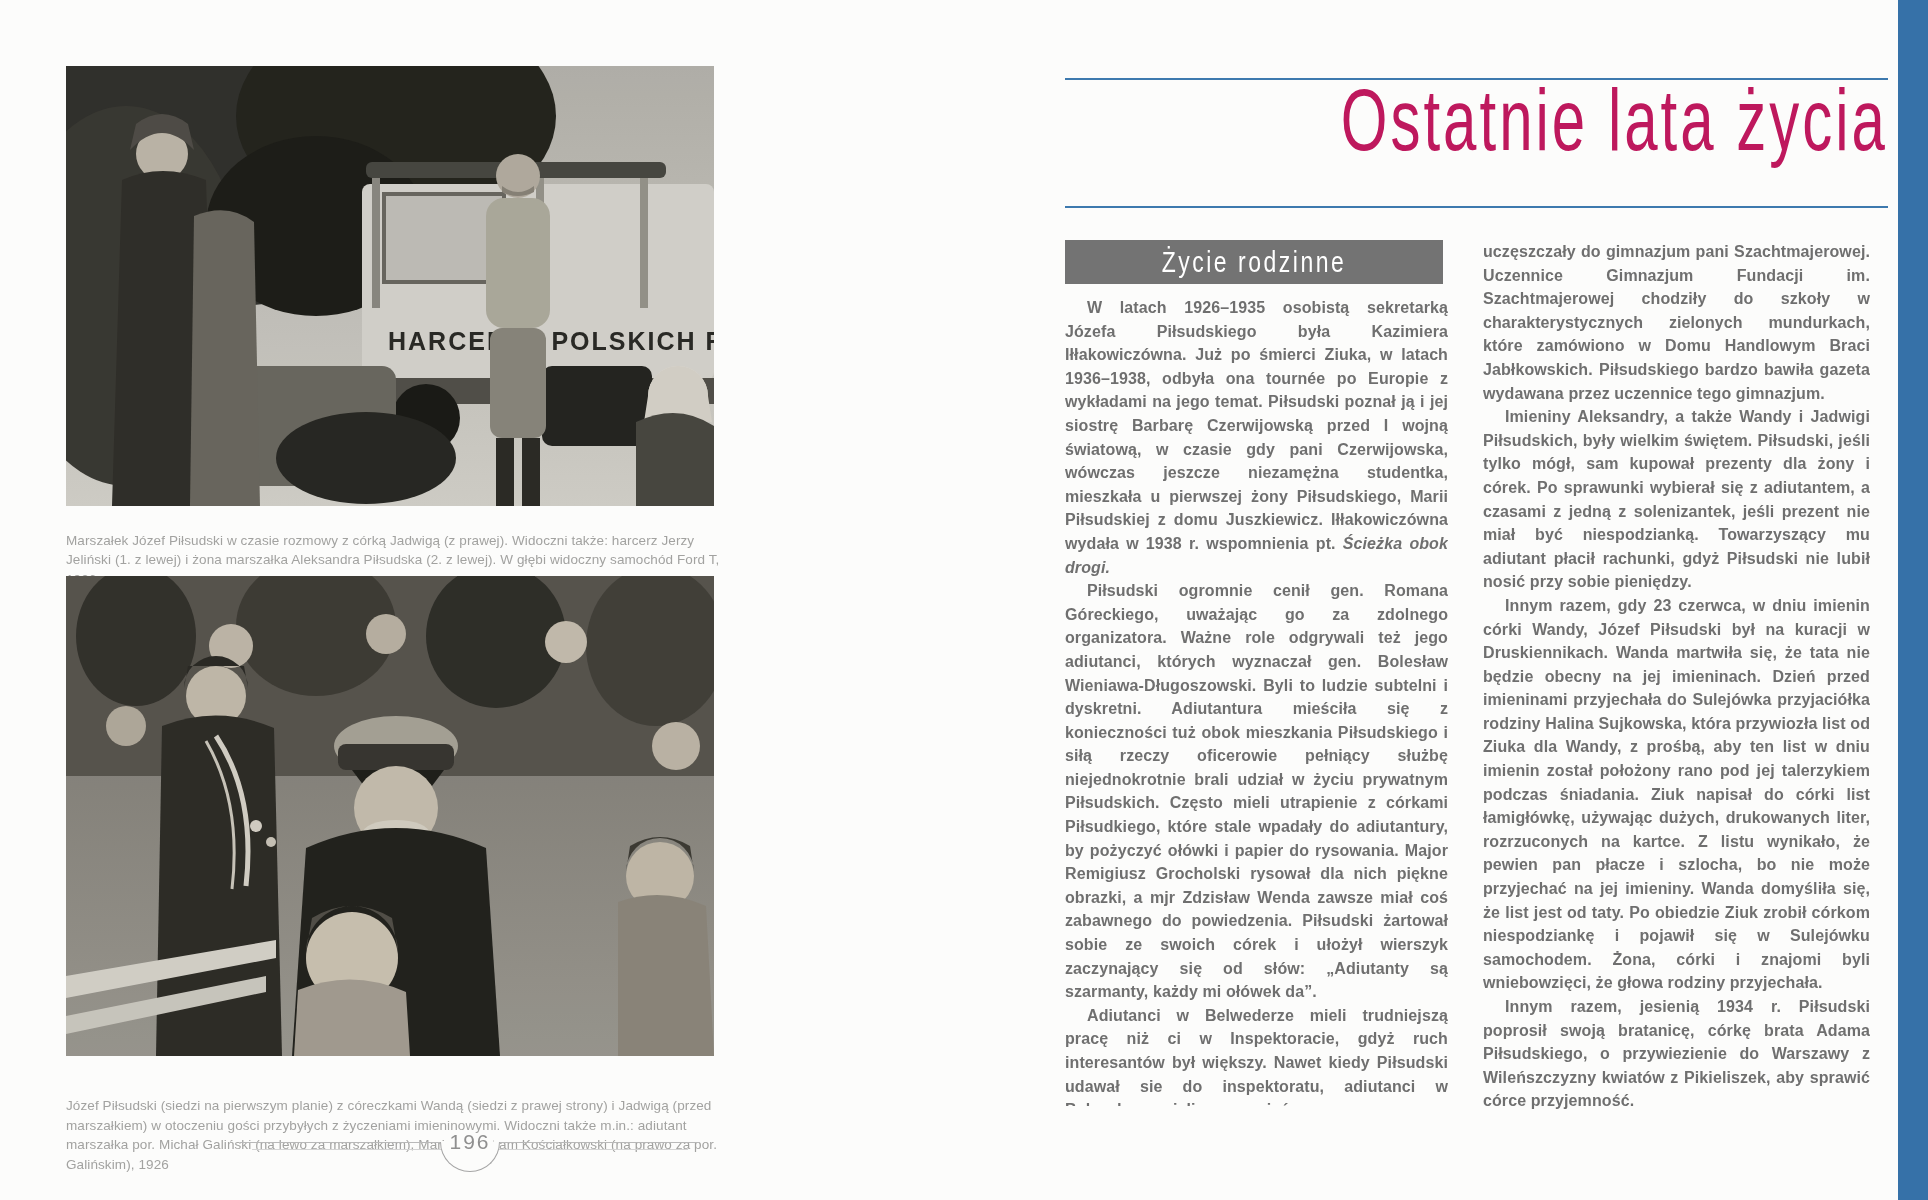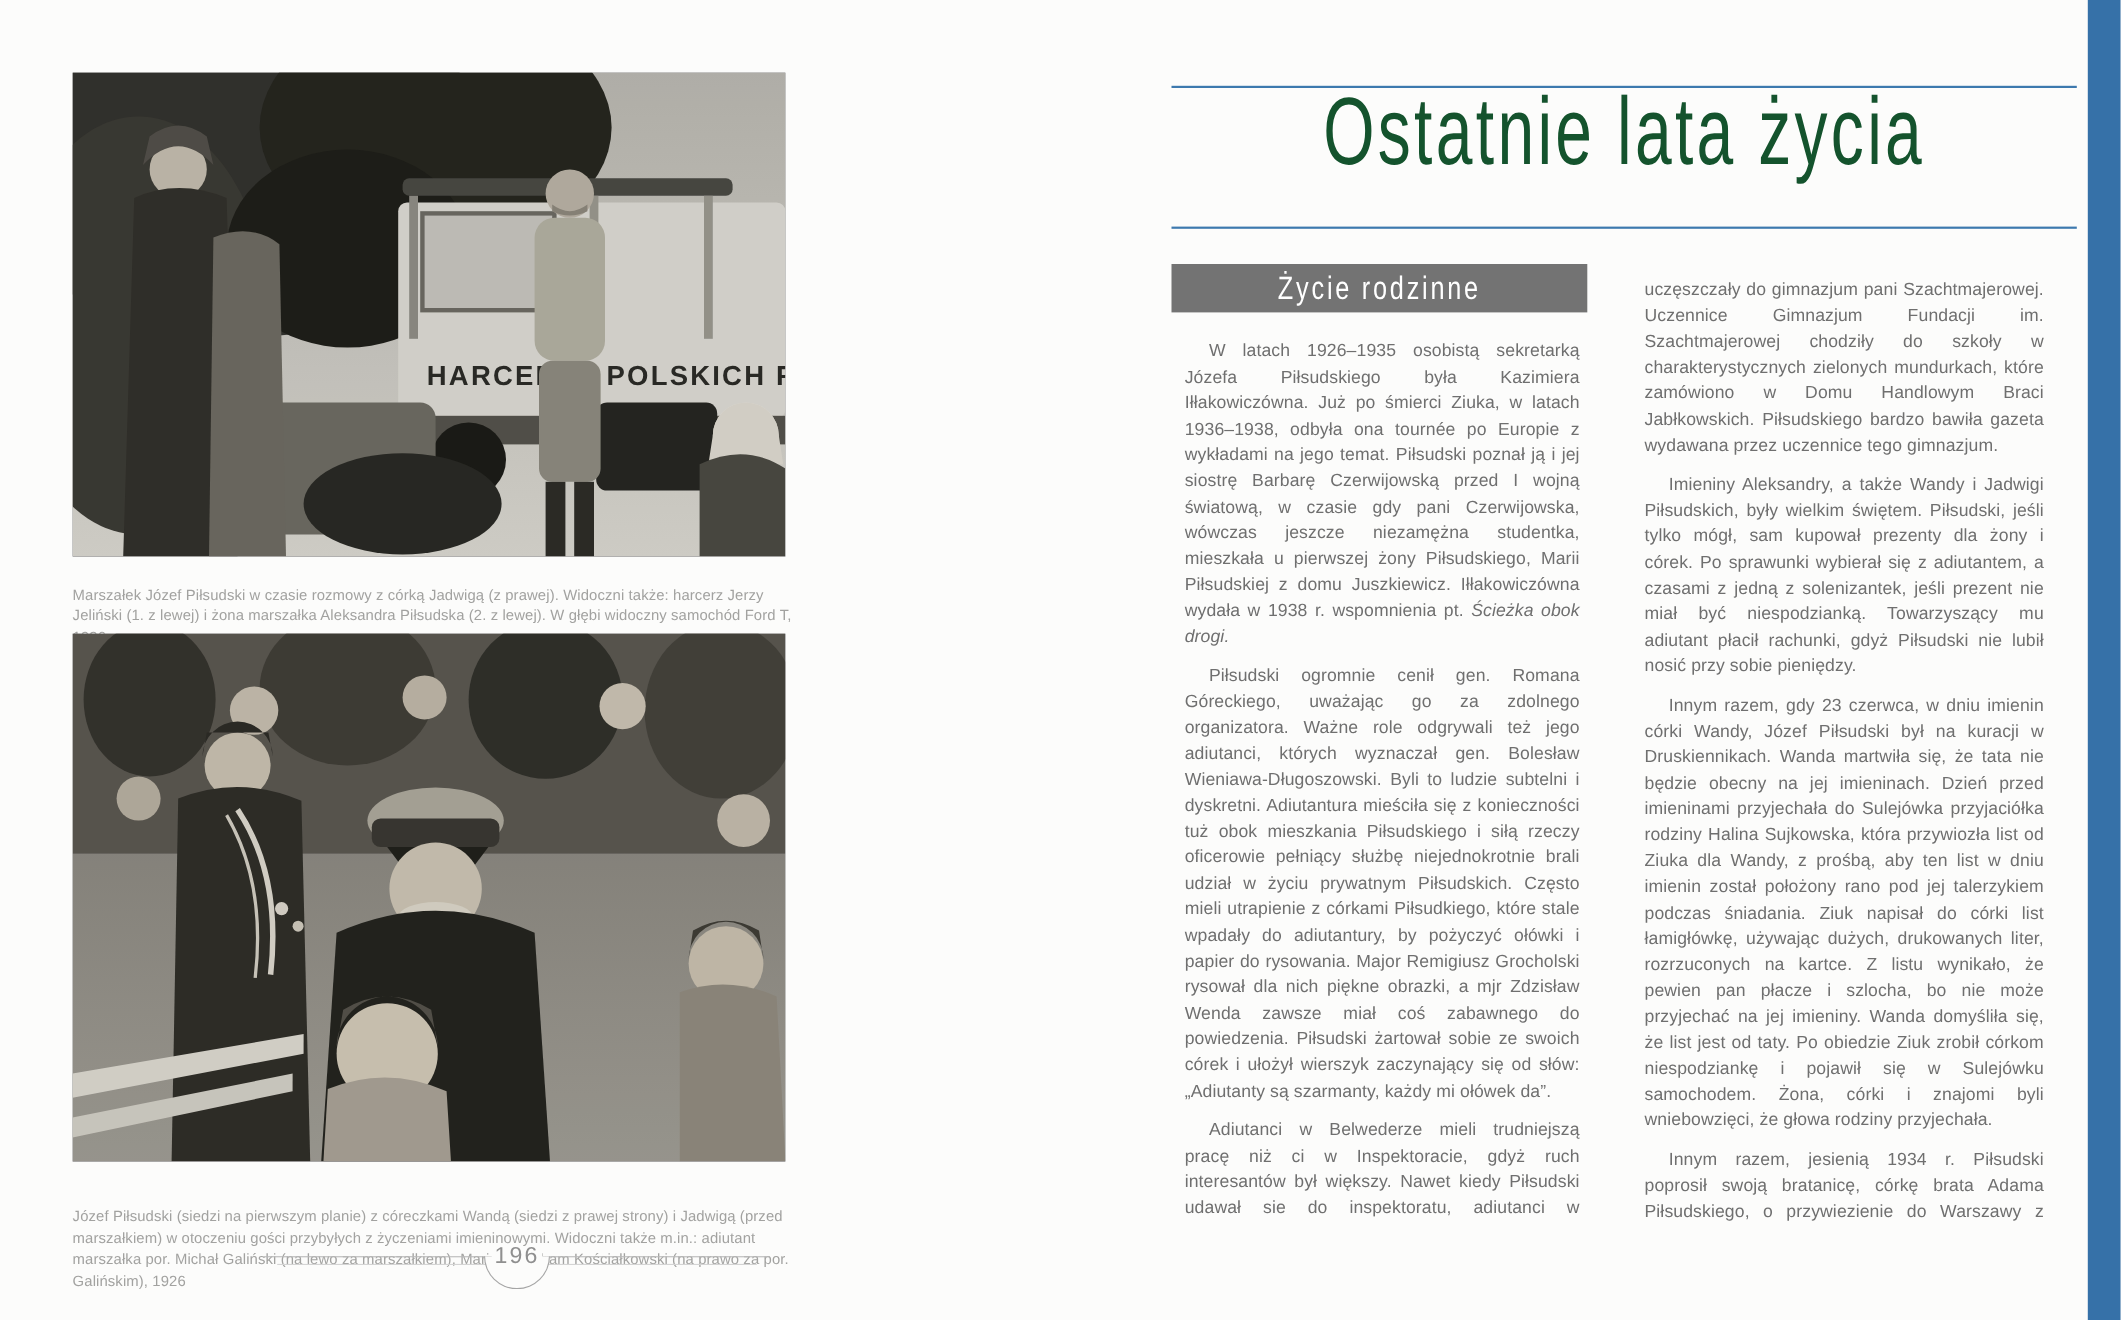--- a/index.html
+++ b/index.html
@@ -18,39 +18,39 @@
   }
   #caption1{left:66px;top:517px;width:655px;}
   #caption2{left:66px;top:1063px;width:660px;margin-top:33px;}
   
   .page-right{position:absolute;left:1065px;top:0;width:823px;height:1200px;}
   .rule{position:absolute;left:0;width:100%;height:2px;background:#3d79ae;}
   .rule-top{top:78px;}
   .rule-bottom{top:206px;}
   .chapter-title{
     position:absolute;left:0;top:70px;width:100%;height:126px;line-height:126px;
-    text-align:center;color:#14532d;white-space:nowrap;
+    text-align:right;color:#be185d;white-space:nowrap;
   }
   .chapter-title span{
     display:inline-block;font-size:60px;font-weight:300;letter-spacing:3px;
     transform:scaleY(1.45);transform-origin:100% 72%;
   }
   .banner{
     position:absolute;left:0;top:240px;width:378px;height:44px;background:#737373;
     display:flex;align-items:center;justify-content:center;
   }
   .banner span{
     color:#ffffff;font-size:23px;font-weight:300;letter-spacing:2.5px;
     display:inline-block;transform:scaleY(1.28);
   }
   .col{
     position:absolute;color:#6f6f6f;font-size:16px;line-height:23.6px;
     text-align:justify;letter-spacing:.1px;
   }
-  .col p{margin:12px;}
+  .col p{margin:0;font-weight:bold;}
   .col p.indent{text-indent:22px;}
   .col em{font-style:italic;}
   #col1{left:0;top:296px;width:383px;height:810px;overflow:hidden;}
   #col2{left:418px;top:240px;width:387px;height:872px;overflow:hidden;}
   
   .pagenum-divider{position:absolute;top:1130px;height:42px;}
   #divider-left{left:240px;width:460px;}
   #divider-right{left:1228px;width:458px;}
   .dv-line-top{position:absolute;top:12px;left:0;right:0;height:1px;background:#b9b9b9;}
   .dv-line-bottom{position:absolute;top:19px;left:12px;right:12px;height:1px;background:#d4d4d4;}

